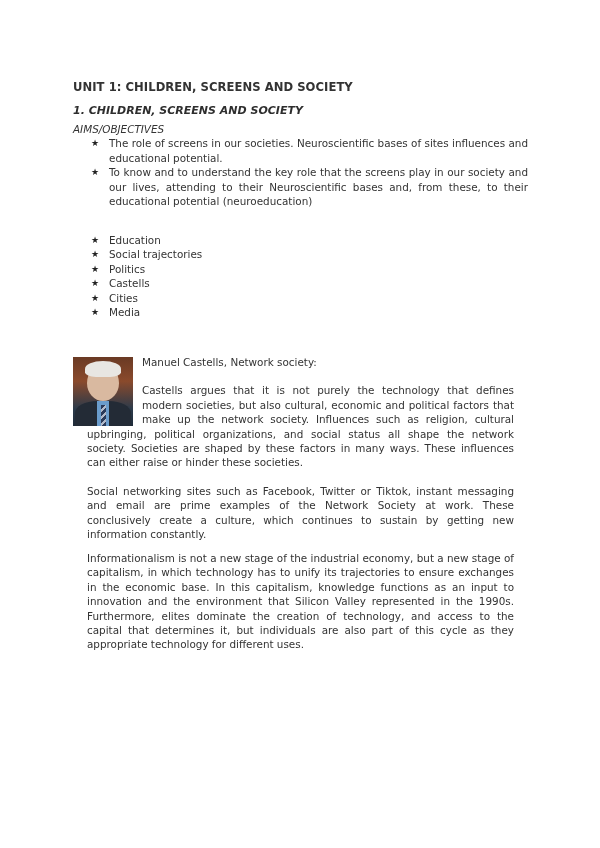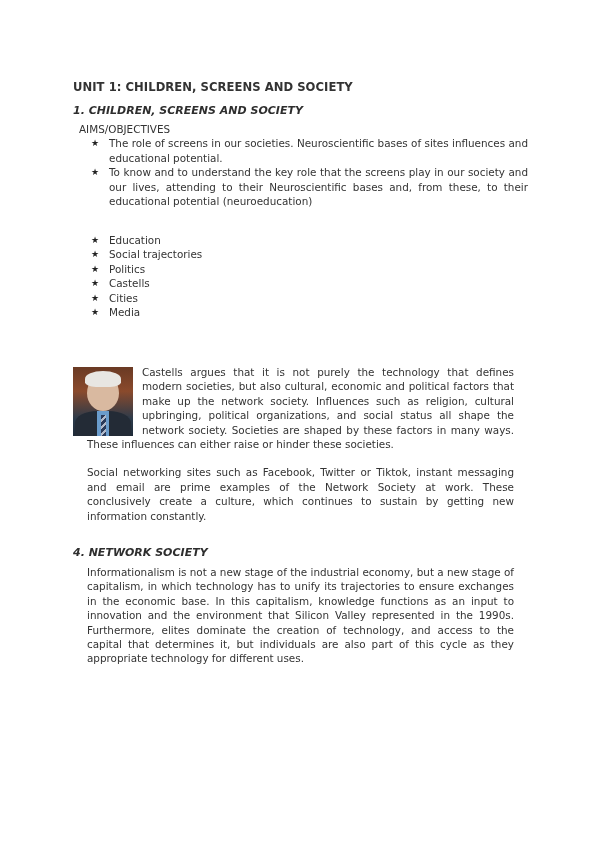--- a/index.html
+++ b/index.html
@@ -5,21 +5,21 @@
     html, body { margin: 0; padding: 0; background: #ffffff; }
     body { width: 600px; height: 848px; overflow: hidden; position: relative; }
     .page {
       position: absolute; left: 73px; top: 0; width: 455px;
       font-family: "DejaVu Sans", sans-serif;
       color: #333333; font-size: 10.4px; line-height: 14.4px;
     }
     .unit-title { position: absolute; top: 80px; left: 0; font-size: 11.6px; font-weight: bold; letter-spacing: 0.05px; white-space: nowrap; }
     .sec { position: absolute; left: 0; width: 455px; }
     .h2 { font-size: 11px; font-weight: bold; color: #2e2e2e; margin: 0; white-space: nowrap; line-height: 14px; font-style: italic; }
-    .sub { margin: 4px 0 0 6px; }
+    .sub { margin: 4px 0 0 0; font-style: italic; }
     ul.stars { list-style: none; margin: 0; padding: 0 0 0 18px; }
     ul.stars li { position: relative; padding-left: 18px; text-align: justify; }
     ul.stars li .star { position: absolute; left: 0; top: 0; font-size: 9px; color: #222; }
     .justify { text-align: justify; margin: 14px; }
     .photo {
       float: left; width: 60px; height: 69px; margin: 2px 9px 0 0;
       background: linear-gradient(180deg, #6a3a24 0%, #8a4a2c 35%, #2c3a4a 75%, #1e2a38 100%);
       position: relative; overflow: hidden;
     }
     .photo .head { position: absolute; left: 14px; top: 8px; width: 32px; height: 36px; border-radius: 50%; background: #d9b9a0; }
@@ -63,23 +63,23 @@
 
   <div class="sec" style="top:351px;">
     <div style="margin-top:4px;">
       <div class="photo">
         <div class="suit"></div>
           <div class="shirt"></div>
           <div class="tie"></div>
         <div class="head"></div>
           <div class="hair"></div>
       </div>
+      <div>Manuel Castells, Network society:</div>
       <p class="justify">Castells argues that it is not purely the technology that defines modern societies, but also cultural, economic and political factors that make up the network society. Influences such as religion, cultural upbringing, political organizations, and social status all shape the network society. Societies are shaped by these factors in many ways. These influences can either raise or hinder these societies.</p>
       <p class="justify" style="clear:both;">Social networking sites such as Facebook, Twitter or Tiktok, instant messaging and email are prime examples of the Network Society at work. These conclusively create a culture, which continues to sustain by getting new information constantly.</p>
     </div>
   </div>
 
   <div class="sec" style="top:546px;">
-    <h2 class="h2">4. NETWORK SOCIETY</h2>
     <p class="justify" style="margin-top:5px;">Informationalism is not a new stage of the industrial economy, but a new stage of capitalism, in which technology has to unify its trajectories to ensure exchanges in the economic base. In this capitalism, knowledge functions as an input to innovation and the environment that Silicon Valley represented in the 1990s. Furthermore, elites dominate the creation of technology, and access to the capital that determines it, but individuals are also part of this cycle as they appropriate technology for different uses.</p>
   </div>
 
 </div>
 
 </body></html>

